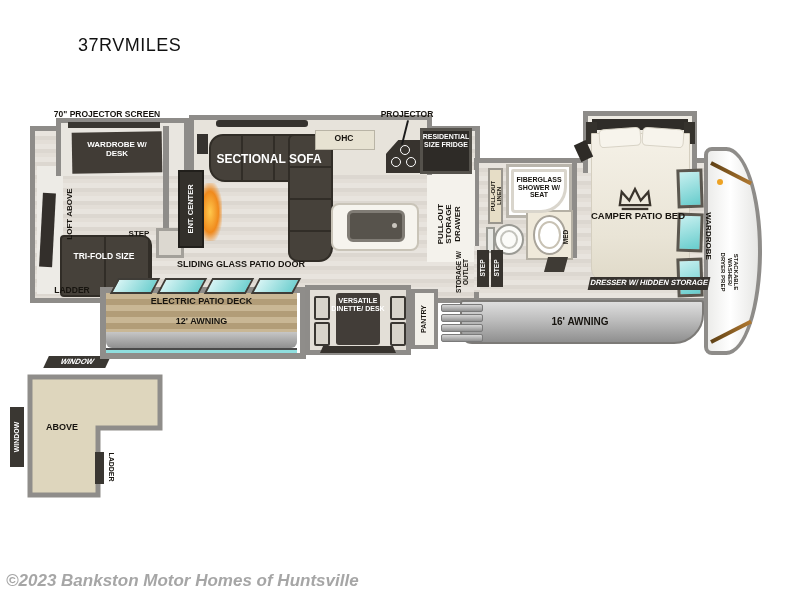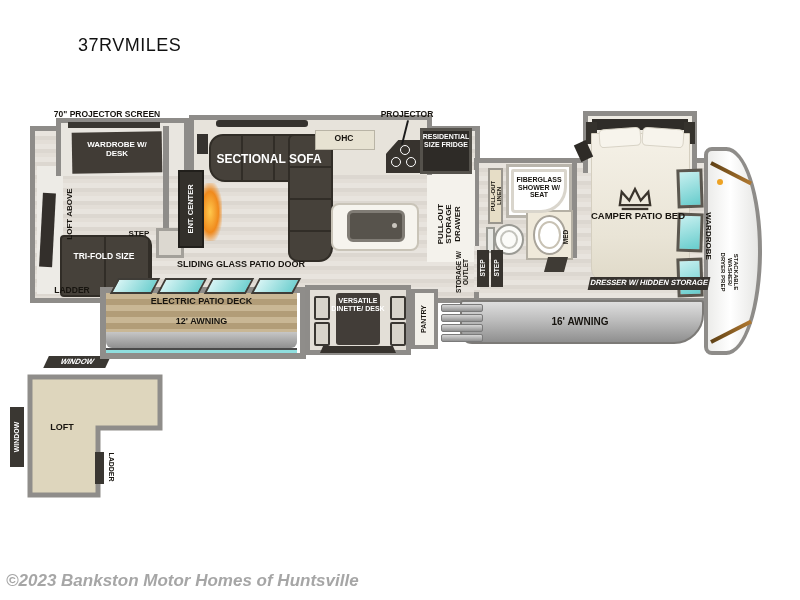--- a/index.html
+++ b/index.html
@@ -162,19 +162,19 @@
   <div class="stepbar"></div>
   <div class="stepbar"></div>
   <div class="stepbar"></div>
   <div class="stepbar"></div>
 </div>
 
 <div class="lbl wlbl" style="left:46px;top:356px;width:62px;font-size:7.5px;background:#3a3732;padding:2px 0;transform:skewX(-25deg);z-index:2;">WINDOW</div>
 <svg class="abs" style="left:27px;top:374px;z-index:1;" width="140" height="124" viewBox="0 0 140 124">
   <path d="M3 3 H133 V54 H71 V121 H3 Z" fill="#ded6bd" stroke="#8f8d8a" stroke-width="5"></path>
 </svg>
-<div class="lbl" style="left:40px;top:423px;width:44px;font-size:9px;z-index:3;">LOFT</div>
+<div class="lbl" style="left:40px;top:423px;width:44px;font-size:9px;z-index:3;">ABOVE</div>
 <div class="abs" style="left:10px;top:407px;width:14px;height:60px;background:#3a3732;z-index:2;"></div>
 <div class="vlbl wlbl" style="left:17px;top:437px;width:48px;font-size:7px;color:#fff;z-index:3;">WINDOW</div>
 <div class="abs" style="left:95px;top:452px;width:9px;height:32px;background:#3a3732;z-index:2;"></div>
 <div class="vlbl-cw" style="left:111px;top:467px;width:46px;font-size:7px;z-index:3;">LADDER</div>
 
 <div class="lbl" style="left:6px;top:572px;width:420px;font-size:17px;font-style:italic;color:#a6a6a6;text-align:left;z-index:2;">©2023 Bankston Motor Homes of Huntsville</div>
 
 </body></html>

